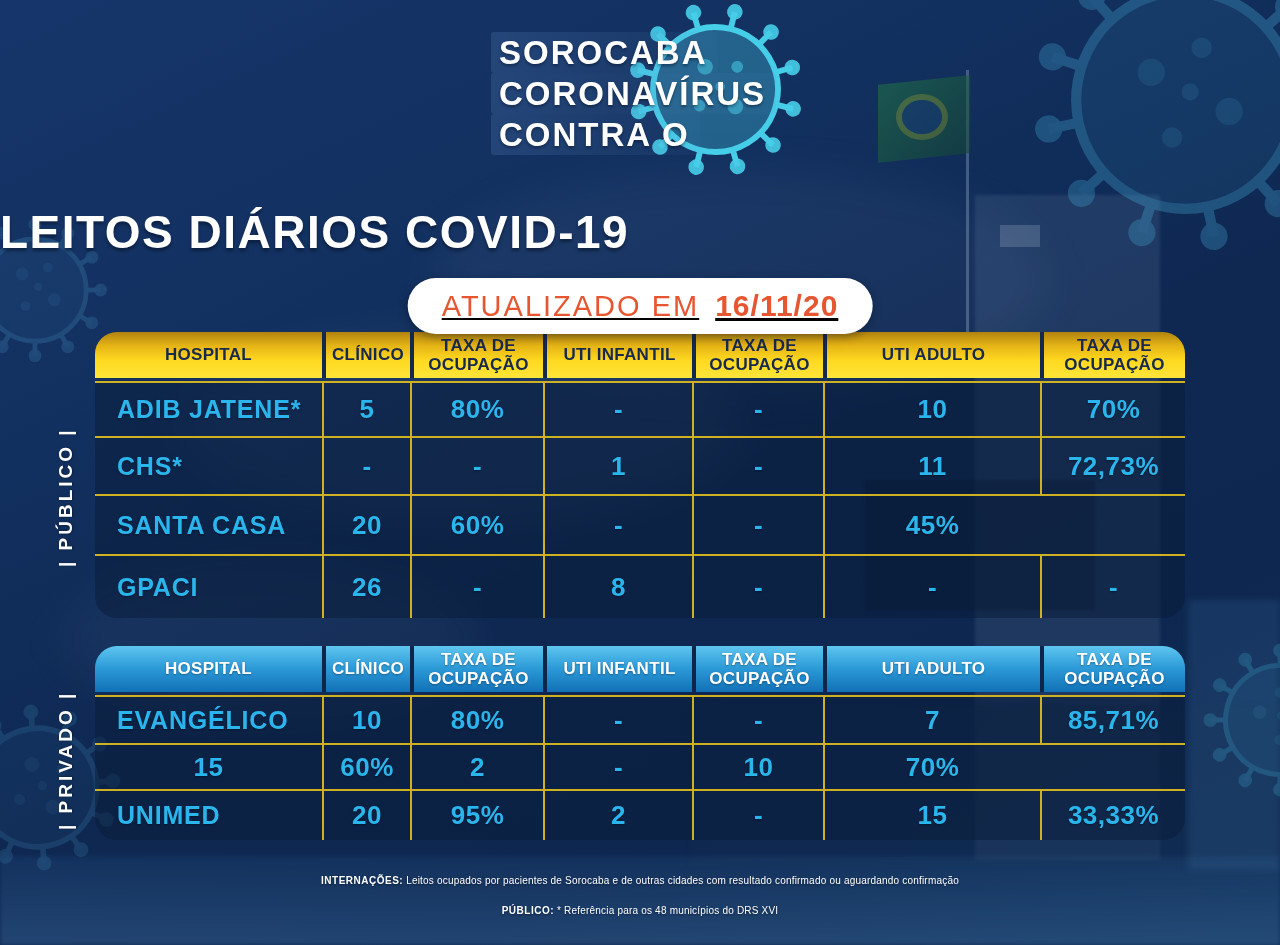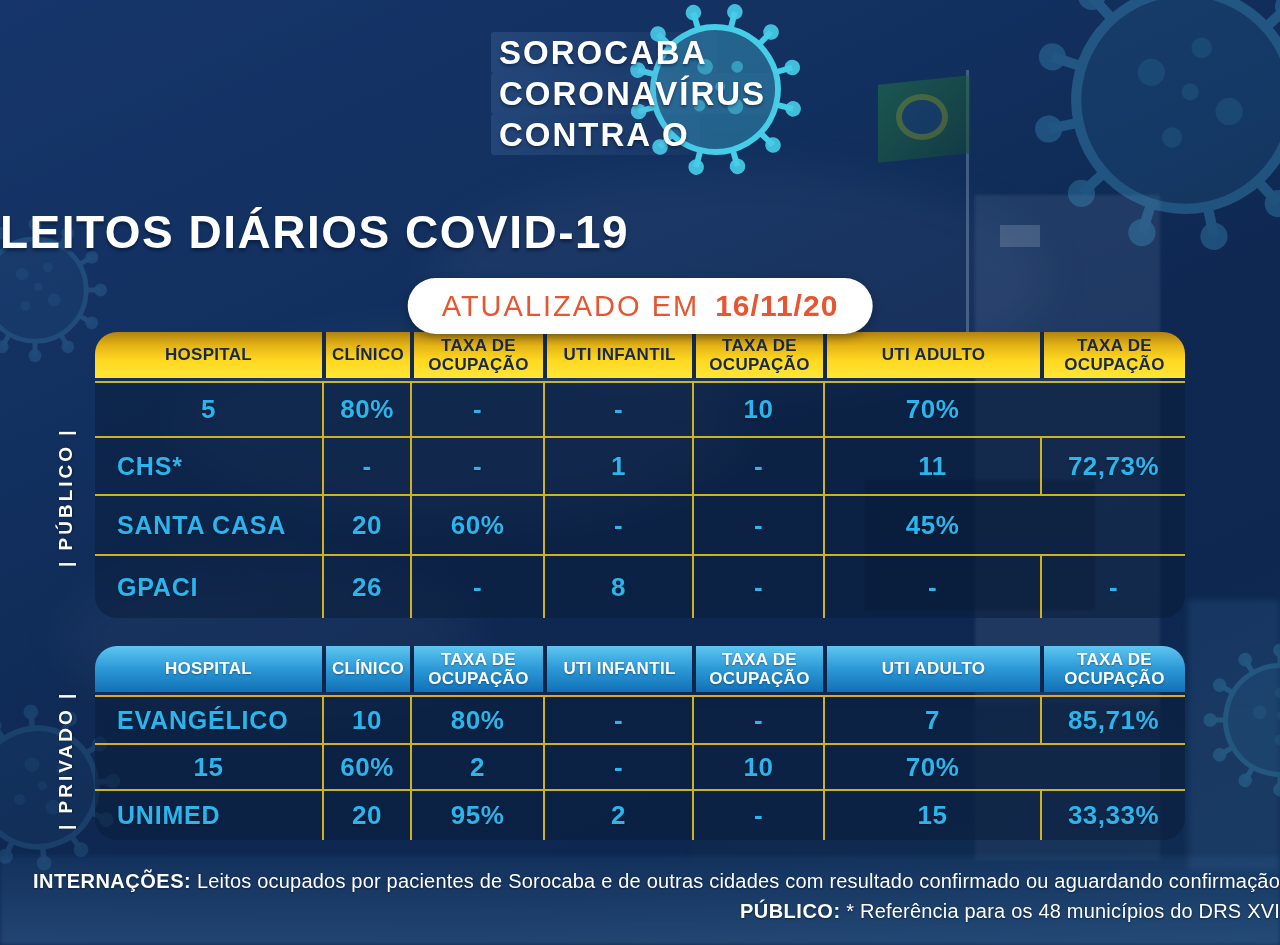--- a/index.html
+++ b/index.html
@@ -45,20 +45,21 @@
   .title{
     position:absolute;left:0;top:205px;width:1137px;margin:0;z-index:3;
     font-size:46px;font-weight:800;color:#ffffff;letter-spacing:1.5px;
     text-shadow:0 3px 3px rgba(5,15,35,0.5);
   }
   .badge{
     position:absolute;left:50%;top:278px;transform:translateX(-50%);z-index:5;
     background:#ffffff;border-radius:28px;height:56px;padding:0 34px;
     display:flex;align-items:center;gap:16px;white-space:nowrap;
     box-shadow:0 3px 8px rgba(4,12,30,0.35);
+    text-decoration:underline;
   }
   .badge .b-prefix{font-size:29px;color:#e65631;letter-spacing:2px;}
   .badge .b-date{font-size:30px;color:#e65631;font-weight:bold;letter-spacing:1px;}
   
   .tbl{position:absolute;left:95px;width:1090px;z-index:2;}
   .tbl-public{top:332px;}
   .tbl-private{top:646px;}
   .thead{
     display:grid;grid-template-columns:227px 88px 133px 149px 131px 217px 145px;
     border-radius:22px 22px 0 0;overflow:hidden;
@@ -95,21 +96,21 @@
     position:absolute;left:46px;width:40px;z-index:2;
     writing-mode:vertical-rl;transform:rotate(180deg);
     display:flex;align-items:center;justify-content:center;
     font-size:19px;font-weight:bold;color:#ffffff;letter-spacing:3px;
     text-shadow:0 1px 2px rgba(5,15,35,0.5);
   }
   .label-public{top:395px;height:205px;}
   .label-private{top:665px;height:190px;}
   
   .footer{position:absolute;left:0;top:866px;width:1280px;text-align:center;z-index:3;color:#ffffff;}
-  .foot-line{font-size:20px;line-height:30px;letter-spacing:0.2px;text-shadow:0 1px 2px rgba(5,15,35,0.6);text-align:right;}
+  .foot-line{font-size:10px;line-height:30px;letter-spacing:0.2px;text-shadow:0 1px 2px rgba(5,15,35,0.6);}
   .foot-label{font-weight:bold;letter-spacing:0.5px;}
 </style>
 </head>
 <body>
 
 <div class="canvas">
 
   <svg width="0" height="0" style="position:absolute">
     <defs>
       <g id="virusShape" stroke="currentColor" fill="currentColor">
@@ -193,20 +194,21 @@
       <div class="th">HOSPITAL</div>
       <div class="th">CLÍNICO</div>
       <div class="th">TAXA DE OCUPAÇÃO</div>
       <div class="th">UTI INFANTIL</div>
       <div class="th">TAXA DE OCUPAÇÃO</div>
       <div class="th">UTI ADULTO</div>
       <div class="th">TAXA DE OCUPAÇÃO</div>
     </div>
     <div class="tbody">
       <div class="tr">
+        <div class="td name">ADIB JATENE*</div>
         <div class="td">5</div>
         <div class="td">80%</div>
         <div class="td">-</div>
         <div class="td">-</div>
         <div class="td">10</div>
         <div class="td">70%</div>
       </div>
       <div class="tr">
         <div class="td name">CHS*</div>
         <div class="td">-</div>

